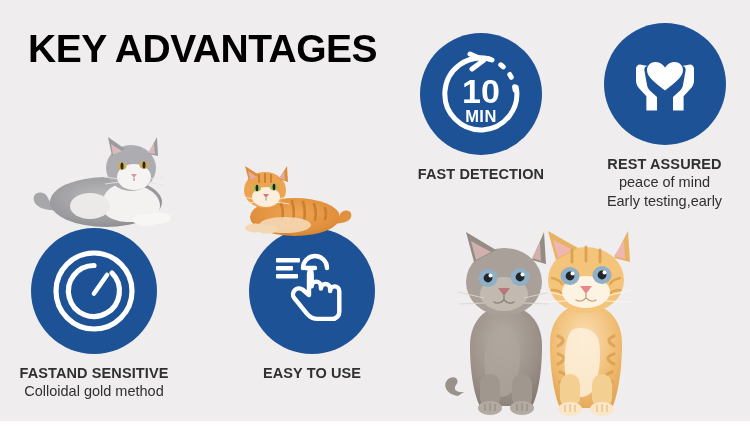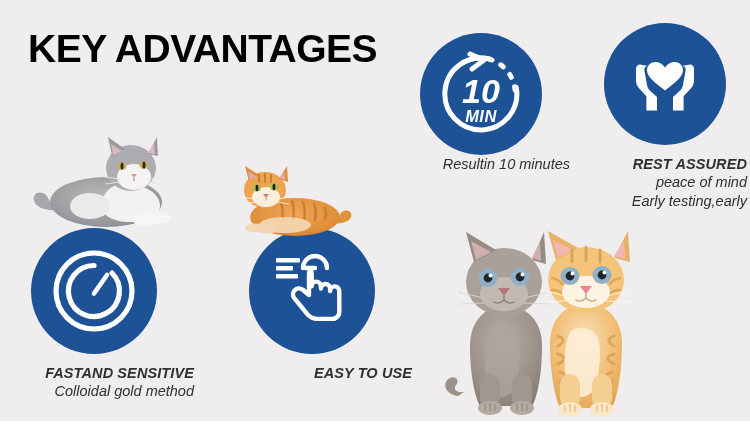--- a/index.html
+++ b/index.html
@@ -18,21 +18,21 @@
 
   
   .title{
     position:absolute;left:28px;top:29px;
     font-size:39px;font-weight:bold;letter-spacing:-0.5px;
     color:#000000;line-height:1;
     white-space:nowrap;
   }
 
   
-  .feature{position:absolute;text-align:right;font-style:italic;}
+  .feature{position:absolute;text-align:center;}
   .circle{
     position:relative;
     border-radius:50%;
     background:#1d5296;
     margin:0 auto;
     display:flex;align-items:center;justify-content:center;
   }
   .label-main{
     font-size:14.5px;font-weight:bold;color:#303030;
     letter-spacing:0.1px;line-height:1.25;
@@ -128,21 +128,21 @@
           <path d="M46 10 A36 36 0 1 0 79 32" fill="none" stroke="#ffffff" stroke-width="5" stroke-linecap="round" transform="rotate(12 46 46)"></path>
 
           <path d="M54 11 A36 36 0 0 1 80 50" fill="none" stroke="#ffffff" stroke-width="5" stroke-linecap="round" stroke-dasharray="3.2 10"></path>
 
           <path d="M35 6 L49 12 L37 21" fill="none" stroke="#ffffff" stroke-width="5" stroke-linecap="round" stroke-linejoin="round"></path>
           <text x="46" y="55" text-anchor="middle" fill="#ffffff" font-family="Liberation Sans, sans-serif" font-size="34" font-weight="bold">10</text>
           <text x="46" y="74" text-anchor="middle" fill="#ffffff" font-family="Liberation Sans, sans-serif" font-size="16.5" font-weight="bold" letter-spacing="0.5">MIN</text>
         </svg>
       </span>
     </div>
-    <div class="label-sub">Resultin 10 minutes</div>
+    <div class="label-main">FAST DETECTION</div>
   </div>
 
   <div class="feature" id="f-rest">
     <div class="circle">
       <span>
         <svg width="76" height="76" viewBox="0 0 76 76">
 
           <path d="M38 35.5
                    c-6-9-18-6.5-18 2.8
                    0 7.4 9.6 13.4 18 20.2

